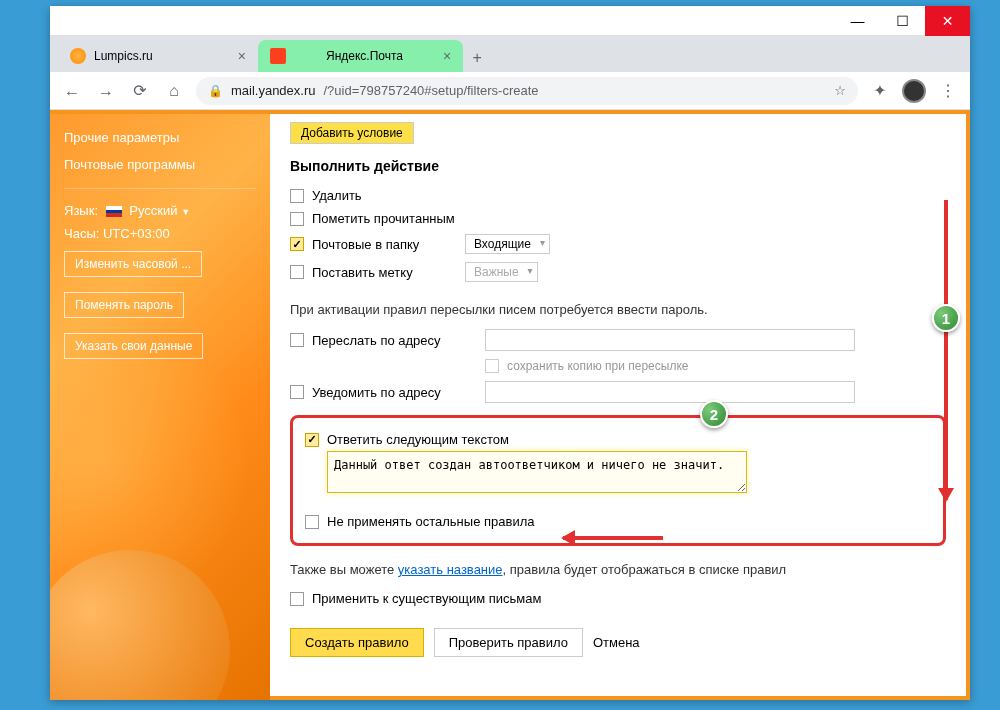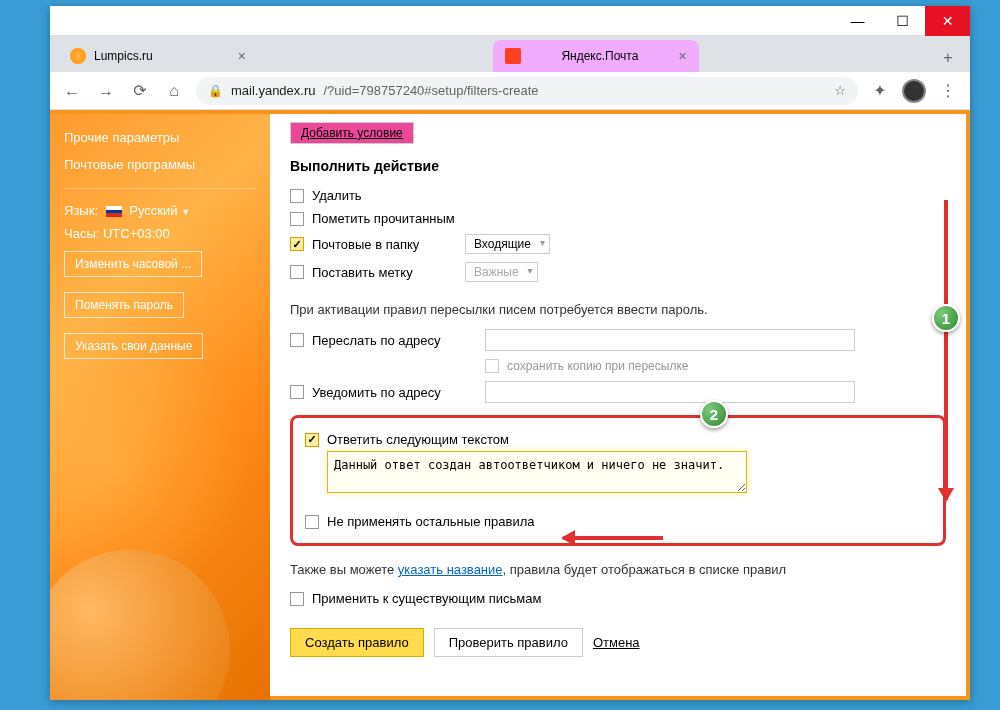--- a/index.html
+++ b/index.html
@@ -1,23 +1,23 @@
 <!DOCTYPE html>
 <html><head>
 <meta charset="utf-8">
 <style>
 * { box-sizing: border-box; margin: 0; padding: 0; }
 body { font-family: Arial, sans-serif; font-size: 13px; background: #3a9cd4; width: 1000px; height: 710px; overflow: hidden; position: relative; }
 .window { background: #fff; position: absolute; top: 6px; left: 50px; right: 30px; bottom: 10px; box-shadow: 0 2px 10px rgba(0,0,0,0.3); border-radius: 4px 4px 0 0; }
 .titlebar { height: 30px; background: #fff; display: flex; justify-content: flex-end; align-items: center; border-bottom: 1px solid #e0e0e0; }
 .win-btn { width: 45px; height: 30px; display: flex; align-items: center; justify-content: center; font-size: 14px; cursor: pointer; }
 .win-close { background: #e81123; color: #fff; }
-.tabbar { height: 36px; background: #dee1e6; display: flex; align-items: flex-end; padding: 0 8px; justify-content: space-between; }
+.tabbar { height: 36px; background: #dee1e6; display: flex; align-items: flex-end; padding: 0 8px; }
 .tab { height: 32px; padding: 0 12px; display: flex; align-items: center; gap: 8px; font-size: 12px; border-radius: 8px 8px 0 0; min-width: 200px; position: relative; }
-.tab.active { background: #f0abfc; gap: 40px; }
+.tab.active { background: #86efac; gap: 40px; }
 .tab-close { font-size: 14px; color: #666; margin-left: auto; }
 .favicon { width: 16px; height: 16px; border-radius: 50%; display: inline-block; }
 .fav-orange { background: radial-gradient(#ffb347, #ff8c00); }
 .fav-yandex { background: #fc3f1d; border-radius: 2px; }
 .new-tab { width: 28px; height: 28px; display: flex; align-items: center; justify-content: center; font-size: 16px; color: #666; }
 .addrbar { height: 38px; display: flex; align-items: center; padding: 0 10px; gap: 10px; border-bottom: 1px solid #e0e0e0; }
 .nav-btn { width: 24px; height: 24px; display: flex; align-items: center; justify-content: center; color: #5f6368; font-size: 16px; cursor: pointer; }
 .urlbox { flex: 1; height: 28px; background: #f1f3f4; border-radius: 14px; display: flex; align-items: center; padding: 0 12px; gap: 8px; font-size: 13px; color: #5f6368; }
 .lock { font-size: 12px; color: #5f6368; }
 .urltext { color: #202124; }
@@ -27,40 +27,40 @@
 .content { position: absolute; top: 104px; left: 0; right: 0; bottom: 0; display: flex; border-top: 4px solid #f7941e; }
 .sidebar { width: 220px; background: linear-gradient(135deg, #ff9a2e 0%, #ffb347 30%, #ff8c1a 60%, #e67300 100%); padding: 10px 14px; color: #fff; position: relative; overflow: hidden; }
 .sidebar::before { content:''; position:absolute; width:300px; height:300px; border-radius:50%; background: radial-gradient(circle, rgba(255,200,100,0.4) 0%, transparent 70%); top:200px; left:-100px; }
 .sidebar::after { content:''; position:absolute; width:200px; height:200px; border-radius:50%; background: radial-gradient(circle at 30% 30%, #ffb862, #e67300); bottom:-50px; left:-20px; }
 .side-link { padding: 6px 0; font-size: 13px; cursor: pointer; position: relative; z-index: 1; }
 .side-sep { border-top: 1px solid rgba(255,255,255,0.3); margin: 10px 0; position: relative; z-index: 1; }
 .side-label { font-size: 13px; padding: 4px 0; position: relative; z-index: 1; }
 .flag { display:inline-block; width:16px; height:11px; background: linear-gradient(to bottom, #fff 33%, #0039a6 33%, #0039a6 66%, #d52b1e 66%); vertical-align: middle; margin: 0 4px; }
 .side-btn { border: 1px solid rgba(255,255,255,0.7); padding: 5px 10px; font-size: 12px; margin: 6px 0; display: inline-block; cursor: pointer; position: relative; z-index: 1; max-width: 140px; overflow: hidden; white-space: nowrap; text-overflow: ellipsis; }
 .main { flex: 1; background: #fff; padding: 8px 20px 20px 20px; overflow-y: auto; border-right: 4px solid #f7941e; border-bottom: 4px solid #f7941e; position: relative; }
-.btn-outline { border: 1px solid #ccc; background: #ec4899; padding: 3px 10px; font-size: 12px; cursor: pointer; display: inline-block; text-decoration: underline; }
+.btn-outline { border: 1px solid #ccc; background: #fde047; padding: 3px 10px; font-size: 12px; cursor: pointer; display: inline-block; }
 .section-title { font-weight: bold; font-size: 14px; margin: 14px 0 10px 0; }
 .row { display: flex; align-items: center; gap: 8px; padding: 4px 0; font-size: 13px; }
 .checkbox { width: 14px; height: 14px; border: 1px solid #999; background: #fff; display: inline-flex; align-items: center; justify-content: center; font-size: 11px; cursor: pointer; flex-shrink: 0; }
 .checkbox.checked::after { content: '✓'; color: #000; font-weight: bold; }
 .checkbox.checked { background: #ffeb99; border-color: #c9a500; }
 .select { border: 1px solid #ccc; padding: 2px 18px 2px 8px; font-size: 12px; cursor: pointer; position: relative; background: #fff; }
 .select::after { content: '▾'; position: absolute; right: 4px; color: #999; font-size: 10px; }
 .select.disabled { color: #aaa; }
 .hint { font-size: 13px; color: #333; margin: 16px 0 8px 0; }
 .input-row { display: flex; align-items: center; gap: 8px; padding: 4px 0; }
 .text-input { flex: 1; max-width: 370px; height: 22px; border: 1px solid #ccc; padding: 0 6px; font-size: 12px; }
 .grey-text { color: #999; font-size: 12px; }
 .highlight-box { border: 3px solid #e03030; border-radius: 8px; padding: 10px 12px; margin: 8px 0; position: relative; }
 .textarea { width: 420px; height: 42px; border: 1px solid #d4b820; background: #fffef0; padding: 6px; font-size: 12px; resize: both; box-shadow: 0 0 6px rgba(255,215,0,0.4); }
 .link { color: #0066cc; text-decoration: underline; cursor: pointer; }
 .footer-btns { display: flex; gap: 10px; align-items: center; margin-top: 18px; }
 .btn-primary { background: #ffdb4d; border: 1px solid #d4b000; padding: 6px 14px; font-size: 13px; cursor: pointer; }
 .btn-secondary { background: #fff; border: 1px solid #ccc; padding: 6px 14px; font-size: 13px; cursor: pointer; }
-.cancel-link { color: #000; text-decoration: underline; font-size: 13px; cursor: pointer; }
+.cancel-link { color: #000; font-size: 13px; cursor: pointer; }
 .badge { position: absolute; width: 28px; height: 28px; border-radius: 50%; background: radial-gradient(circle at 30% 30%, #7cc97c, #2d8a2d); border: 2px solid #fff; color: #fff; font-weight: bold; display: flex; align-items: center; justify-content: center; font-size: 15px; box-shadow: 0 2px 4px rgba(0,0,0,0.4); z-index: 10; }
 .red-arrow { position: absolute; z-index: 9; }
 .arrow-h { width: 100px; height: 4px; background: #e03030; }
 .arrow-h::before { content:''; position:absolute; left:-10px; top:-6px; border: 8px solid transparent; border-right: 14px solid #e03030; }
 .arrow-v { width: 4px; height: 300px; background: #e03030; }
 .arrow-v::after { content:''; position:absolute; bottom:-10px; left:-6px; border: 8px solid transparent; border-top: 14px solid #e03030; }
 .dropdown-caret { font-size: 9px; vertical-align: middle; }
 </style>
 </head>
 <body>

